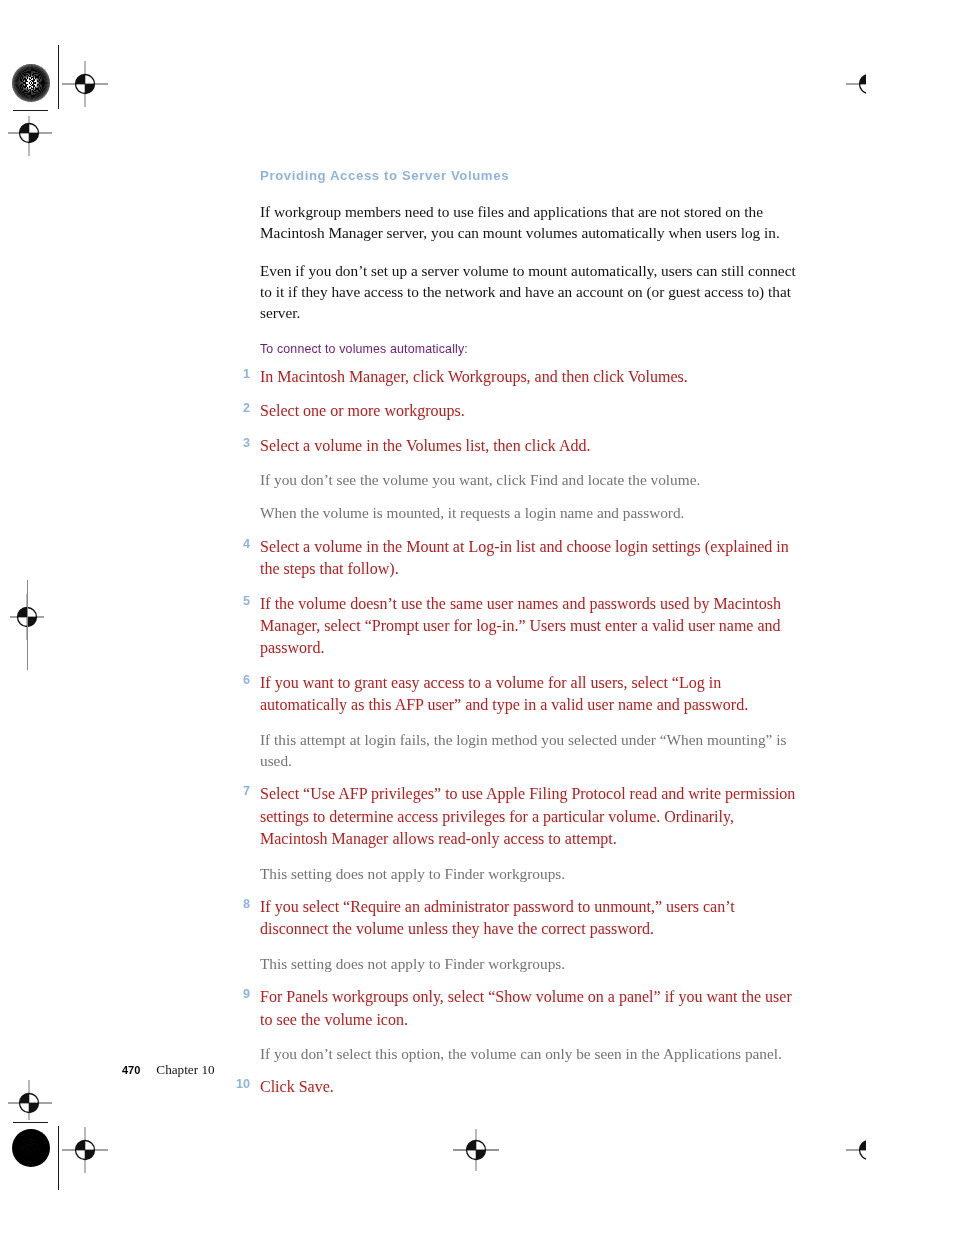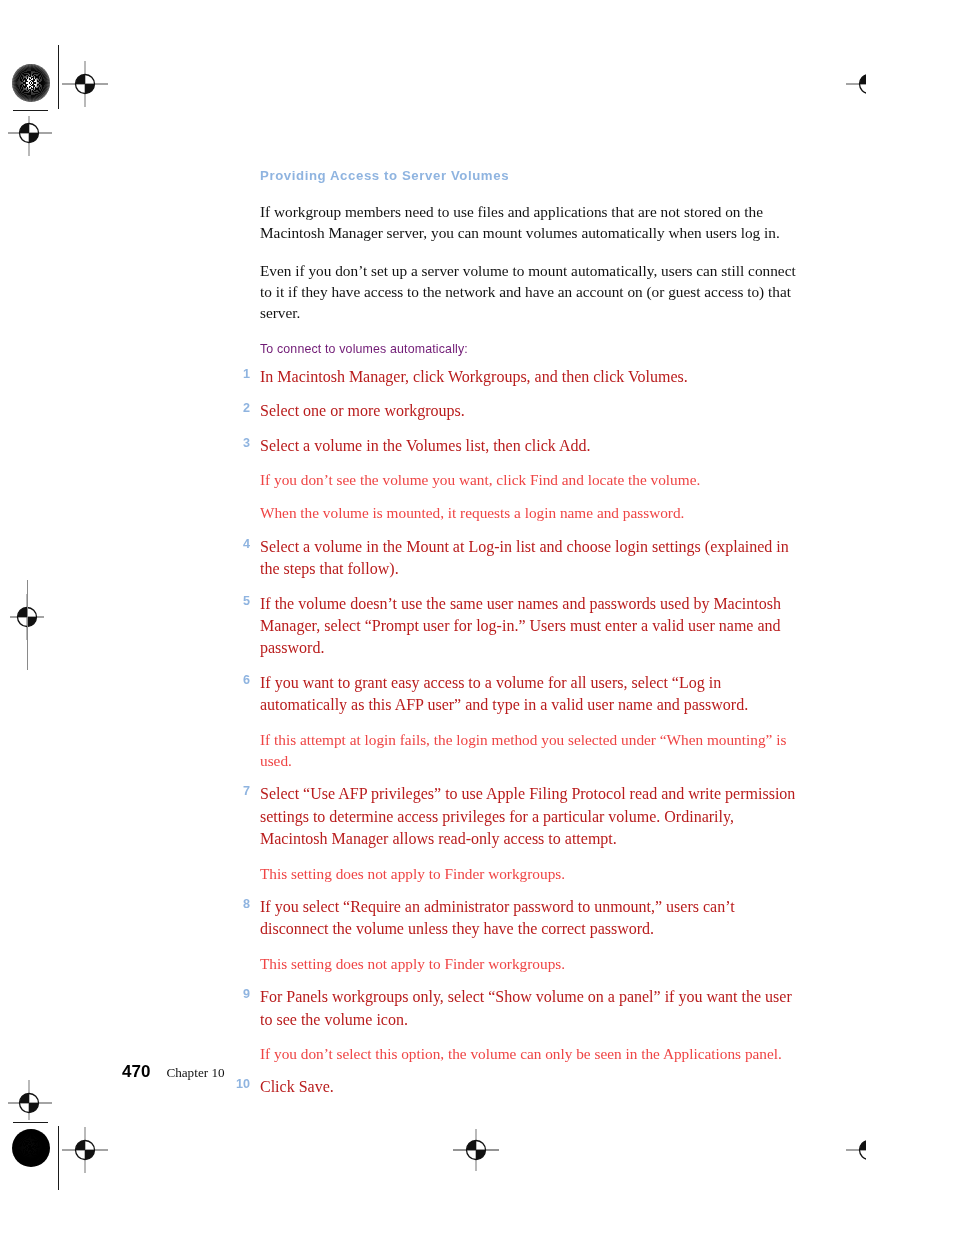--- a/index.html
+++ b/index.html
@@ -105,36 +105,36 @@
   }
   .step-text {
     font-size: 16px;
     line-height: 1.40;
     color: #b91c1c;
     display: block;
   }
   .note {
     font-size: 15.3px;
     line-height: 1.40;
-    color: #ef4444;
+    color: #737373;
     margin: 0 0 12px 0;
   }
 
   
   .footer {
     position: absolute;
     left: 122px;
     top: 1062px;
     display: flex;
     align-items: baseline;
   }
   .footer-page {
     font-family: "Liberation Sans", sans-serif;
     font-weight: bold;
-    font-size: 17px;
+    font-size: 11px;
     color: #000;
     margin-right: 16px;
   }
   .footer-chapter {
     font-family: Liberation Serif, serif;
     font-size: 13.2px;
     color: #111;
   }
 </style>
 </head>

